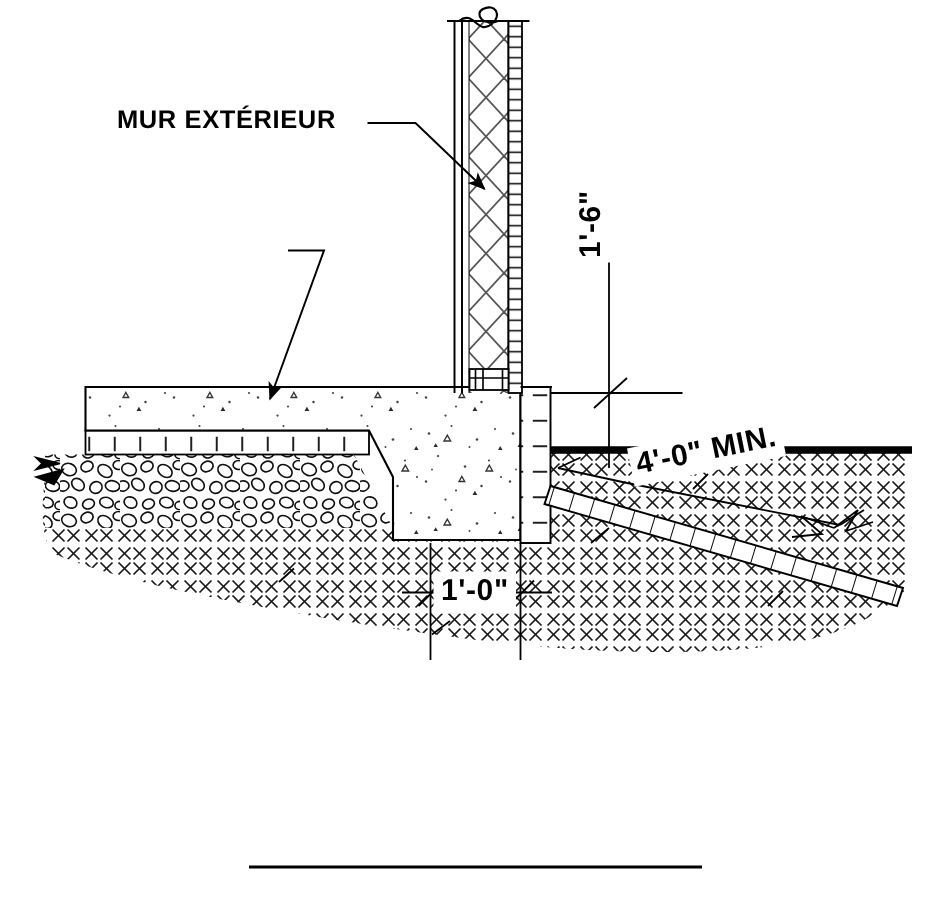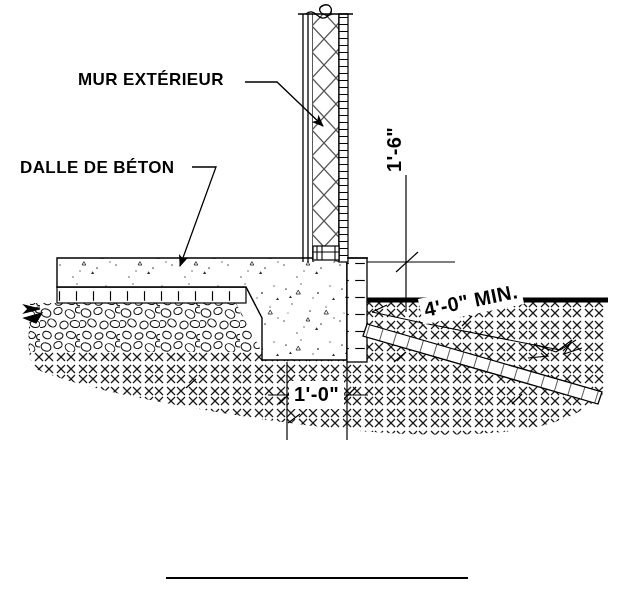--- a/index.html
+++ b/index.html
@@ -297,21 +297,20 @@
       <path d="M192 167 L216 167 L180 266" marker-end="url(#arrow-solid)"></path>
     </g>
 
     <g>
       <line x1="166" y1="578" x2="468" y2="578" stroke="#000000" stroke-width="2"></line>
     </g>
   </svg>
 
   <div class="lbl lbl-callout" id="label-mur-exterieur">MUR EXTÉRIEUR</div>
 
-  <div class="lbl lbl-callout" id="label-dalle-beton">DALLE DE BÉTON</div>
 
   <div class="lbl lbl-dim" id="label-dim-vertical">1'-6"</div>
 
   <div class="lbl lbl-dim" id="label-dim-footing">1'-0"</div>
 
   <div class="lbl lbl-dim" id="label-dim-depth">4'-0" MIN.</div>
 
 
 </div>
 

